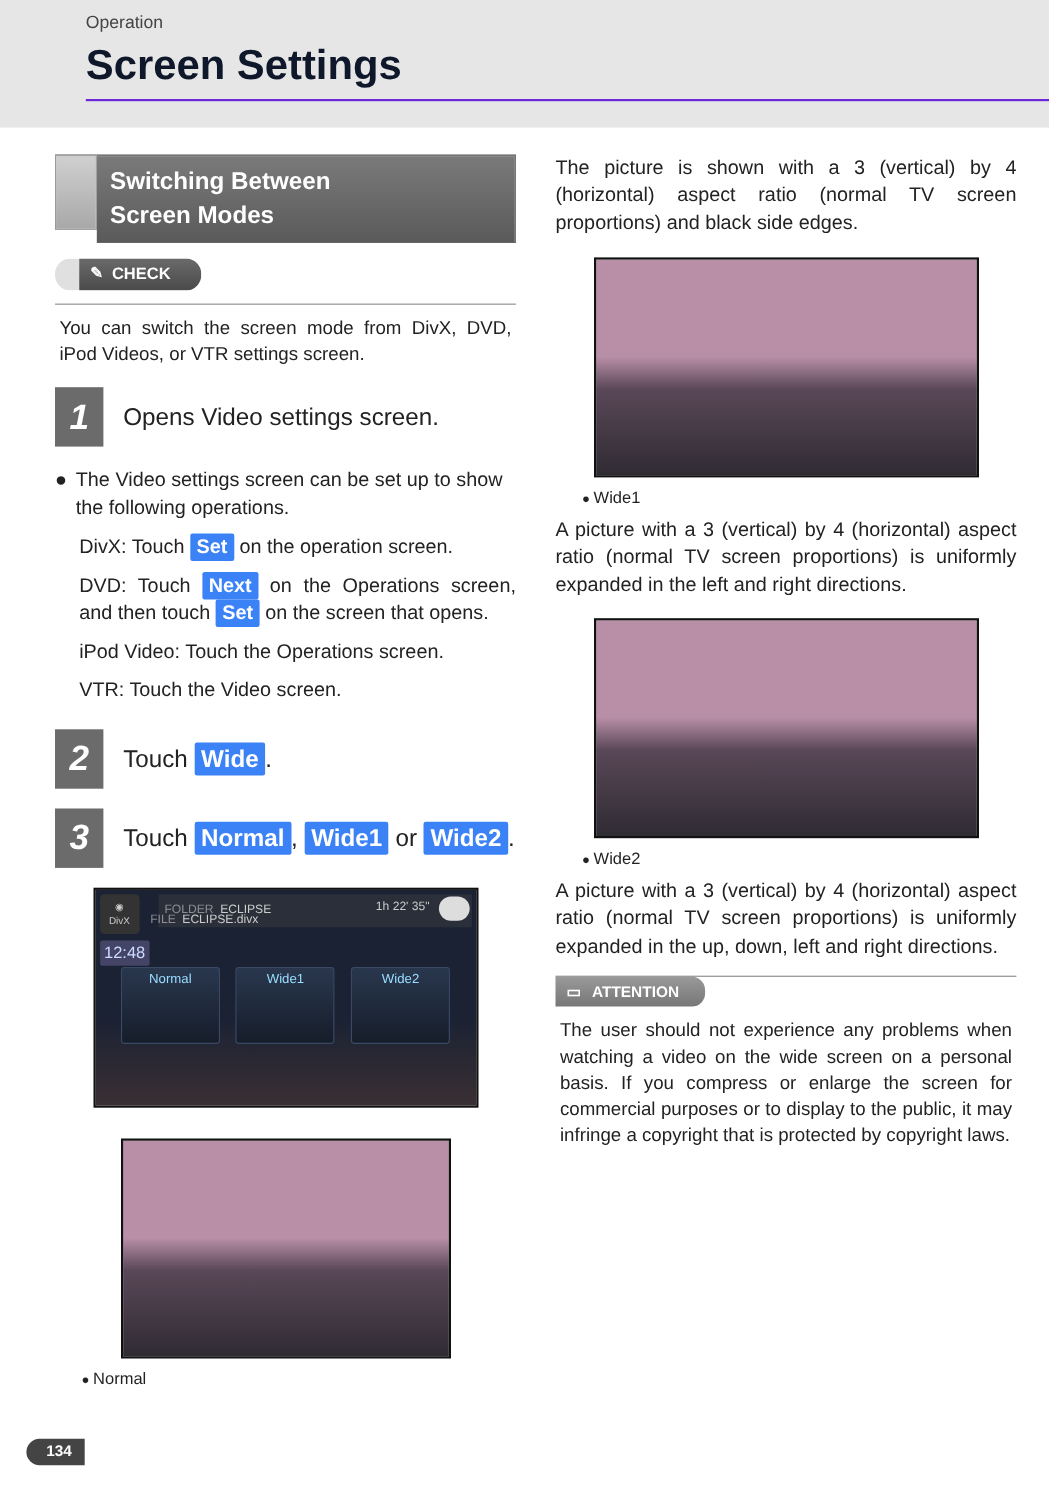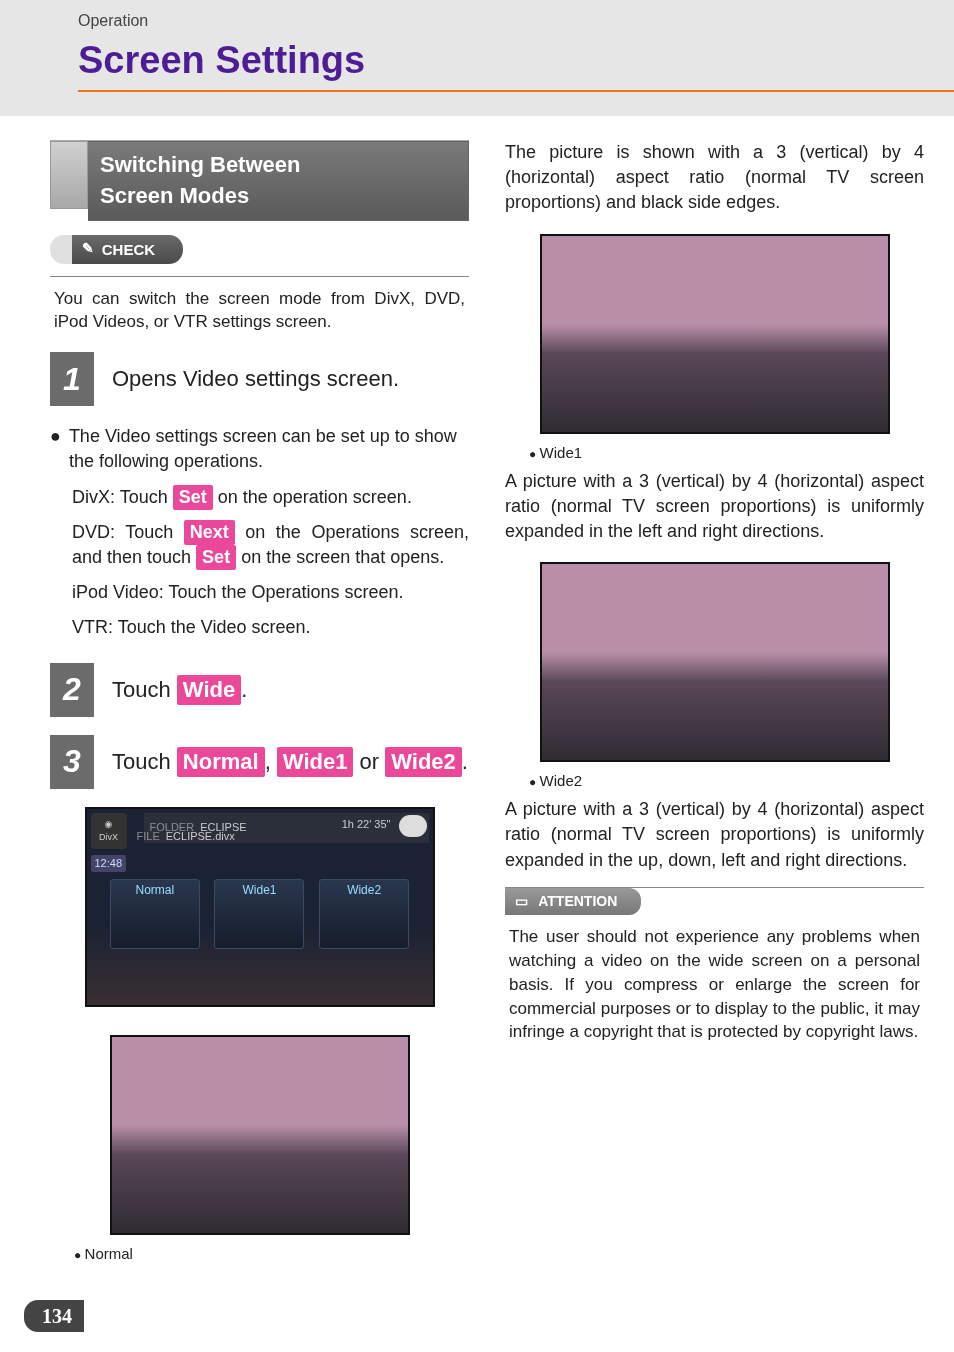--- a/index.html
+++ b/index.html
@@ -19,22 +19,22 @@
     padding-left: 78px;
     padding-top: 10px;
   }
   .header-small {
     font-size: 16px;
     color: #444;
   }
   .header-large {
     font-size: 38px;
     font-weight: bold;
-    color: #4c1d95;
-    border-bottom: 2px solid #f97316;
+    color: #0f172a;
+    border-bottom: 2px solid #6d28d9;
     padding-bottom: 2px;
     margin-top: 2px;
   }
   .content {
     display: flex;
     padding: 24px 30px 0 50px;
     gap: 36px;
   }
   .col {
     width: 50%;
@@ -118,21 +118,21 @@
     font-size: 18px;
     line-height: 1.4;
   }
   .sub-para {
     margin-left: 22px;
     margin-top: 10px;
     text-align: justify;
   }
   .btn {
     display: inline-block;
-    background: #ec4899;
+    background: #3b82f6;
     color: #fff;
     font-weight: bold;
     padding: 0 6px;
     border-radius: 2px;
   }
   .img-placeholder {
     width: 350px;
     height: 200px;
     margin: 6px auto 8px auto;
     display: flex;
@@ -154,21 +154,21 @@
   .img-screenshot .infobar{
     position:absolute; top:4px; right:42px; font-size:11px; color:#ccc;
   }
   .img-screenshot .side-icon{
     position:absolute; left:4px; top:4px; width:36px; height:36px;
     background:#333; border-radius:4px; display:flex; flex-direction:column;
     align-items:center; justify-content:center; font-size:9px; color:#ccc;
   }
   .img-screenshot .clock{
     position:absolute; left:4px; top:46px; background:#446; color:#cdf;
-    font-size:11px; padding:1px 4px; border-radius:2px;
+    font-size:15px; padding:1px 4px; border-radius:2px;
   }
   .img-screenshot .modes{
     position:absolute; top:70px; left:16px; right:16px; display:flex;
     justify-content:space-around;
   }
   .img-screenshot .mode{
     width:90px; height:70px; background:linear-gradient(#29374e,#161d2a);
     border:1px solid #3a4a66; border-radius:3px; color:#9df; font-size:12px;
     text-align:center; padding-top:2px;
   }
@@ -208,22 +208,21 @@
   }
   .page-num {
     position: absolute;
     left: 24px;
     bottom: 20px;
     background: #444;
     color: #fff;
     font-weight: bold;
     padding: 2px 12px 2px 18px;
     border-radius: 14px 0 0 14px;
-    font-size: 20px;
-    font-family: Liberation Serif, serif;
+    font-size: 14px;
   }
   .pencil-icon { font-size: 14px; }
   .book-icon { font-size: 14px; }
 </style>
 </head>
 <body>
 
 <div class="header-bar">
   <div class="header-small">Operation</div>
   <div class="header-large">Screen Settings</div>

